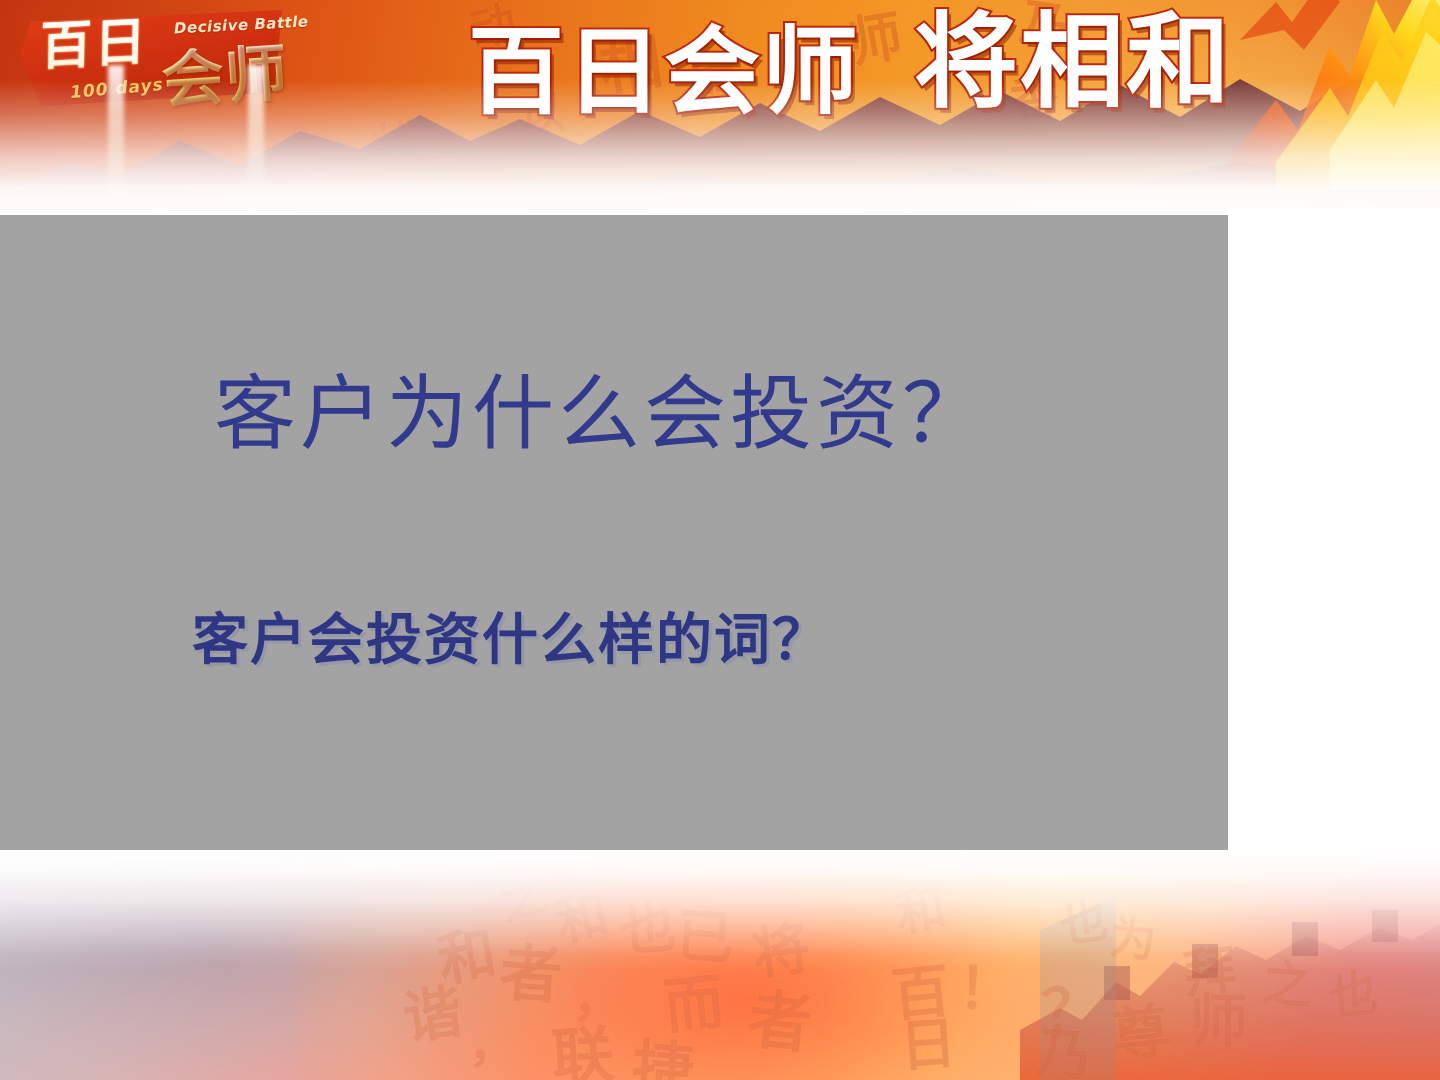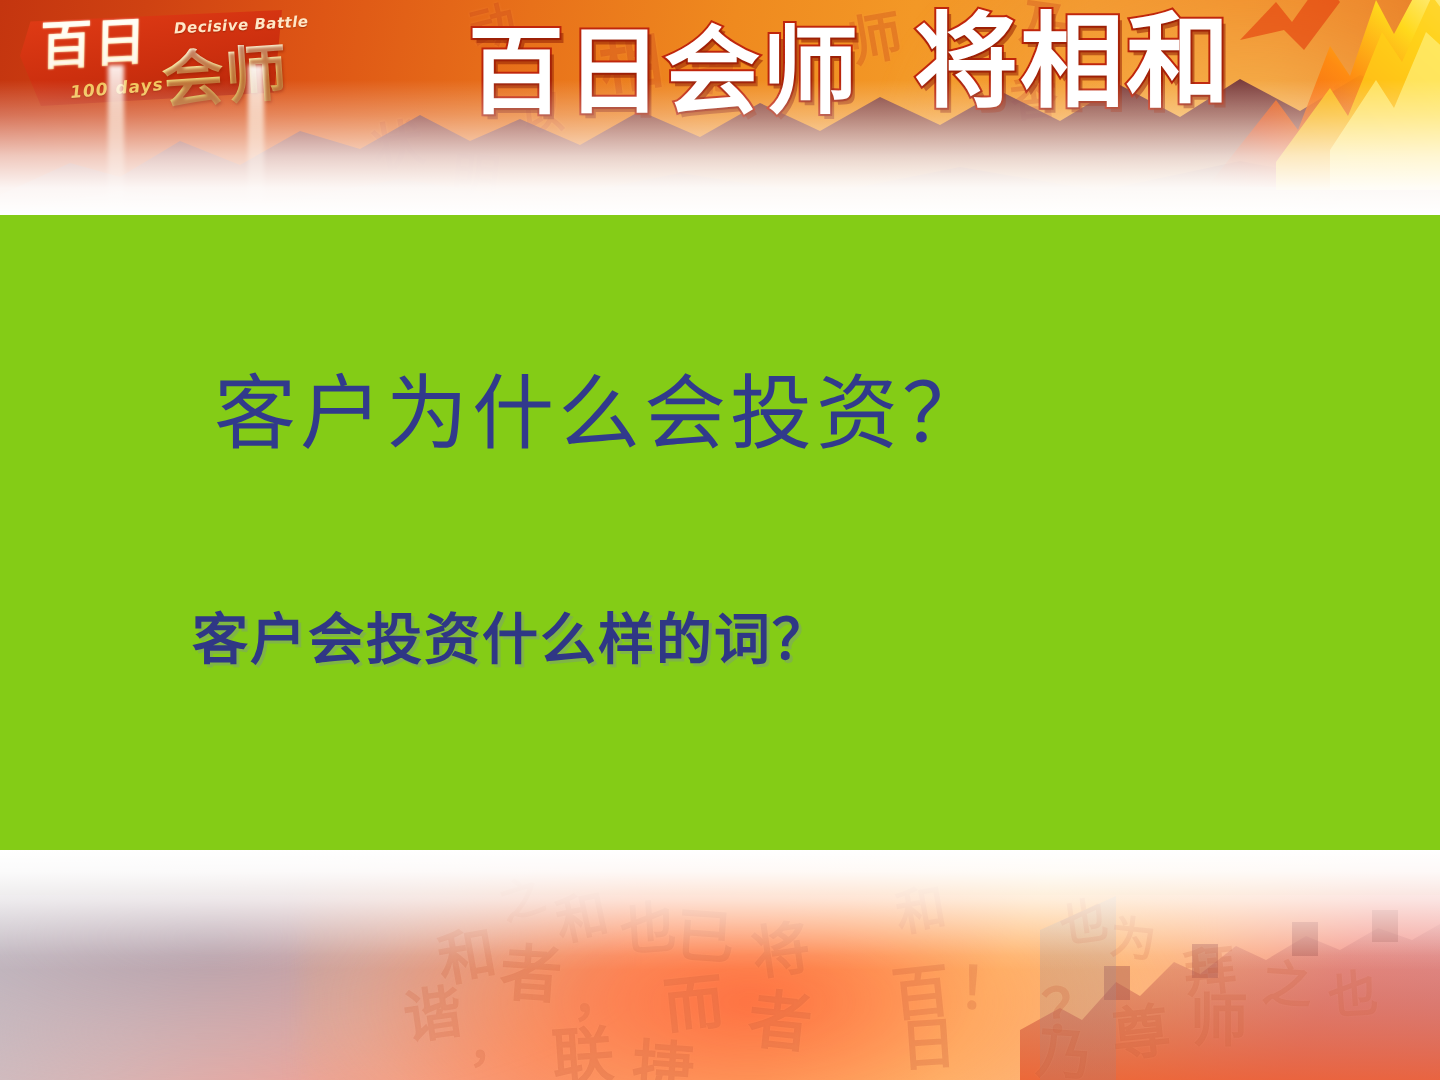--- a/index.html
+++ b/index.html
@@ -234,23 +234,23 @@
   .headline-part.p2 {
     font-size: 104px;
     margin-top: -14px;
   }
 
   
   #content {
     position: absolute;
     left: 0;
     top: 215px;
-    width: 1440px;
+    width: 1228px;
     height: 680px;
-    background: #84cc16;
+    background: #a3a3a3;
   }
   #line-one {
     position: absolute;
     left: 214px;
     top: 155px;
     font-family: "DejaVu Sans", "Liberation Sans", sans-serif;
     font-weight: 400;
     font-size: 82px;
     line-height: 1.08;
     letter-spacing: 4px;

